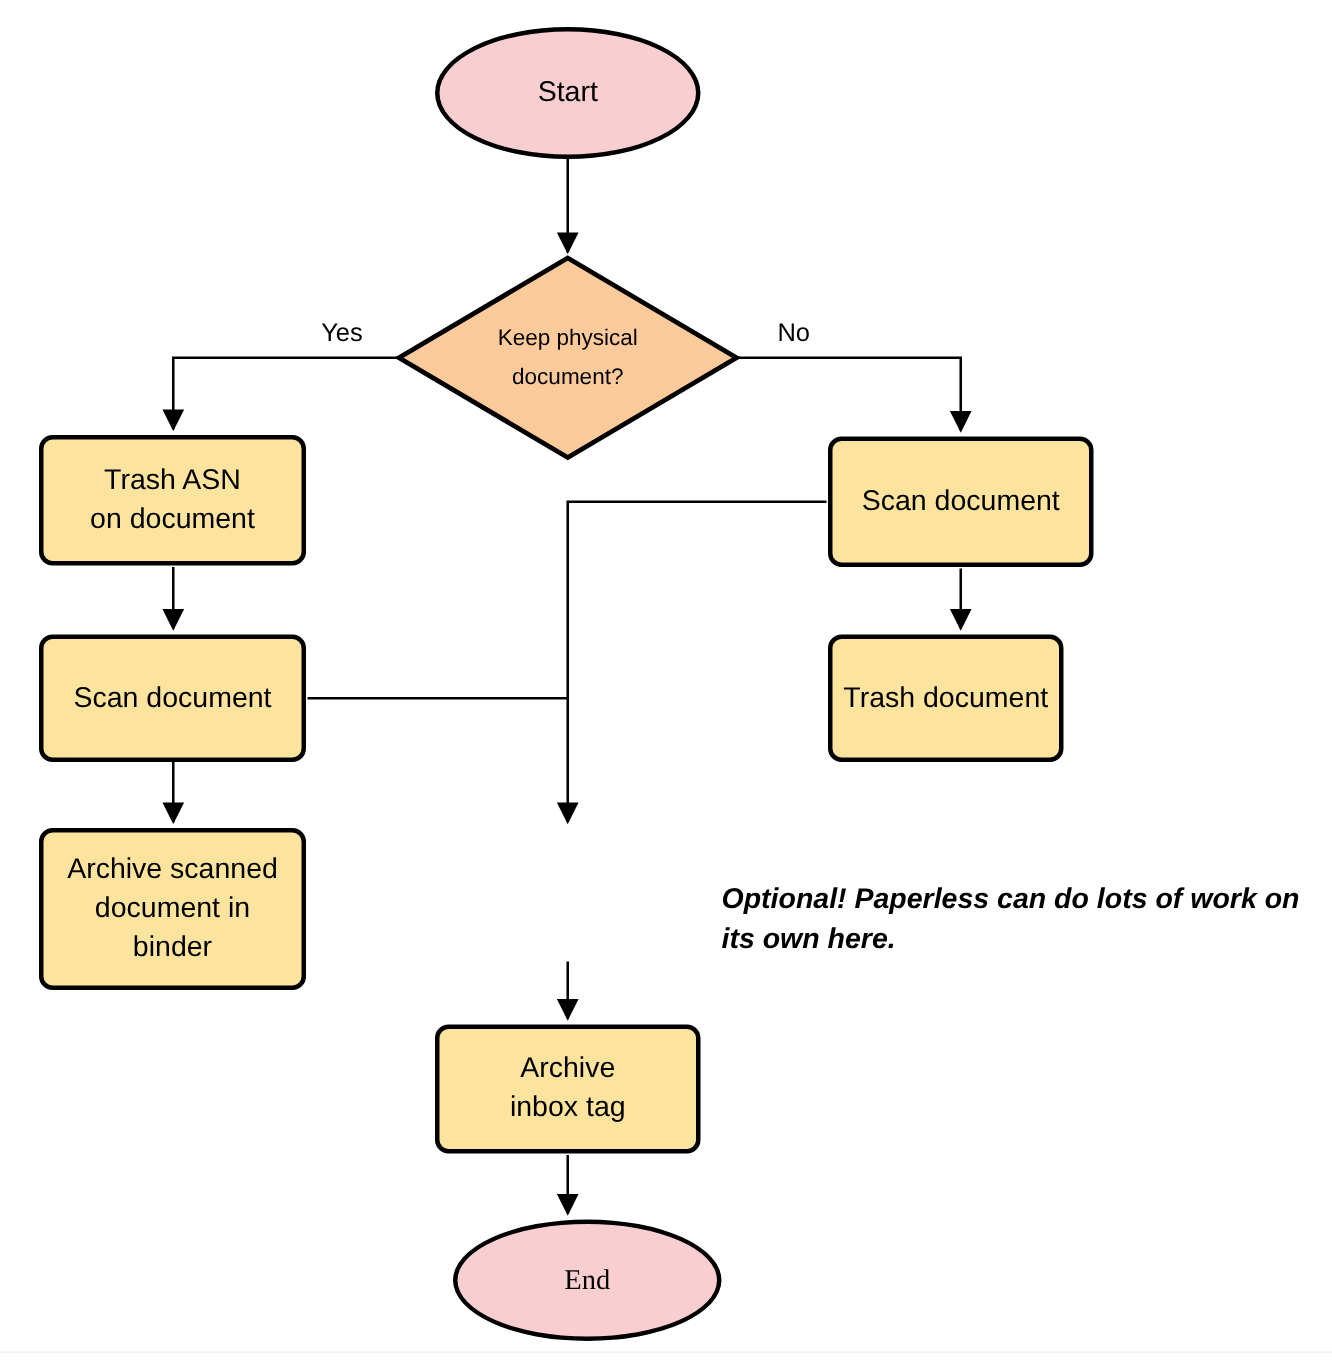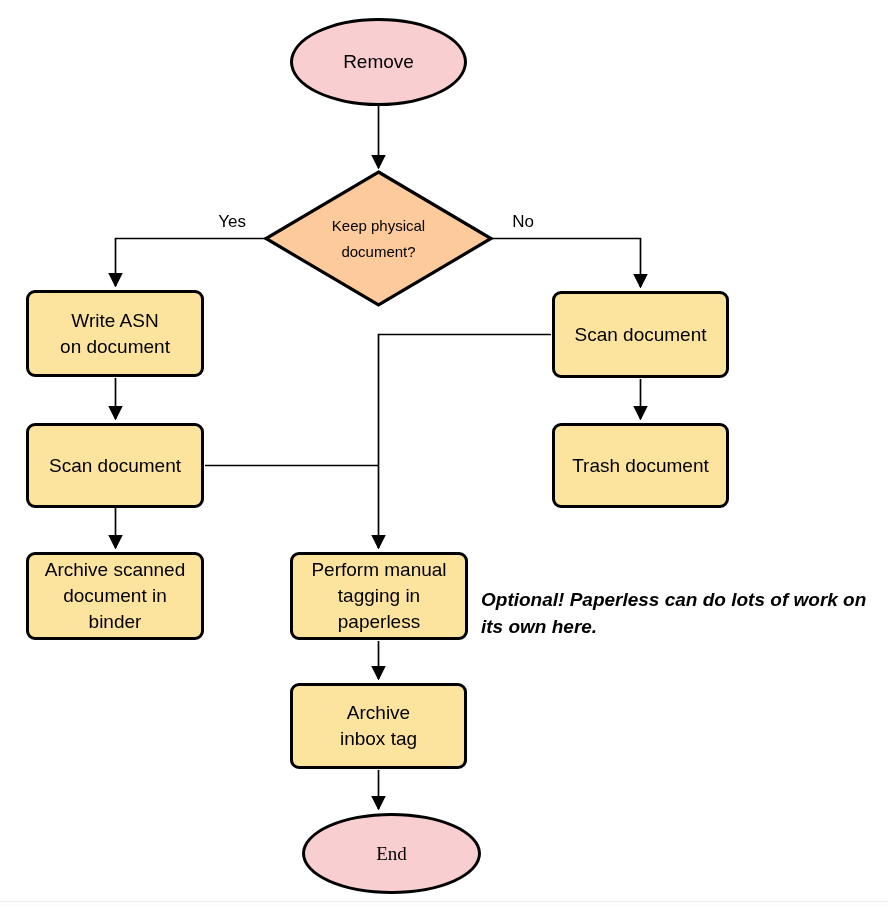--- a/index.html
+++ b/index.html
@@ -99,45 +99,42 @@
     <path class="edge" marker-end="url(#arrow)" d="M115.5,508 L115.5,548"></path>
     <path class="edge" marker-end="url(#arrow)" d="M640.5,379 L640.5,419"></path>
     <path class="edge" marker-end="url(#arrow)" d="M551,334.5 L378.5,334.5 L378.5,548"></path>
     <path class="edge" d="M205,465.5 L378.5,465.5"></path>
     <path class="edge" marker-end="url(#arrow)" d="M378.5,641 L378.5,679"></path>
     <path class="edge" marker-end="url(#arrow)" d="M378.5,770 L378.5,809"></path>
 
     <polygon class="diamond" points="378.5,172 491,238.5 378.5,305 266,238.5"></polygon>
   </svg>
 
-  <div class="node terminal" style="left:290px; top:18px; width:177px; height:88px;">Remove</div>
+  <div class="node terminal" style="left:290px; top:18px; width:177px; height:88px;">Start</div>
 
   <div class="decision-label" style="left:266px; top:172px; width:225px; height:133px;">Keep physical
 document?</div>
 
-  <div class="edge-label" style="left:208px; top:212px; width:36px;text-align:right;">Yes</div>
+  <div class="edge-label" style="left:208px; top:212px; width:36px;">Yes</div>
 
-  <div class="edge-label" style="left:504px; top:212px; width:34px;">No</div>
+  <div class="edge-label" style="left:504px; top:212px; width:34px;text-align:right;">No</div>
 
-  <div class="node process" style="left:26px; top:290px; width:178px; height:87px;">Write ASN
+  <div class="node process" style="left:26px; top:290px; width:178px; height:87px;">Trash ASN
 on document</div>
 
   <div class="node process" style="left:26px; top:423px; width:178px; height:85px;">Scan document</div>
 
-  <div class="node process" style="left:26px; top:552px; width:178px; height:88px;">Archive scanned
+  <div class="node process" style="left:26px; top:552px; width:178px; height:108px;">Archive scanned
 document in
 binder</div>
 
   <div class="node process" style="left:552px; top:291px; width:177px; height:87px;">Scan document</div>
 
-  <div class="node process" style="left:552px; top:423px; width:177px; height:85px;">Trash document</div>
+  <div class="node process" style="left:552px; top:423px; width:157px; height:85px;">Trash document</div>
 
-  <div class="node process" style="left:290px; top:552px; width:178px; height:88px;">Perform manual
-tagging in
-paperless</div>
 
   <div class="note" style="left:481px; top:586px; width:400px;font-weight:bold;">Optional! Paperless can do lots of work on
 its own here.</div>
 
   <div class="node process" style="left:290px; top:683px; width:177px; height:86px;">Archive
 inbox tag</div>
 
   <div class="node terminal" style="left:302px; top:813px; width:179px; height:81px;font-family:Liberation Serif, serif;">End</div>
 
   <div class="bottom-strip"></div>

